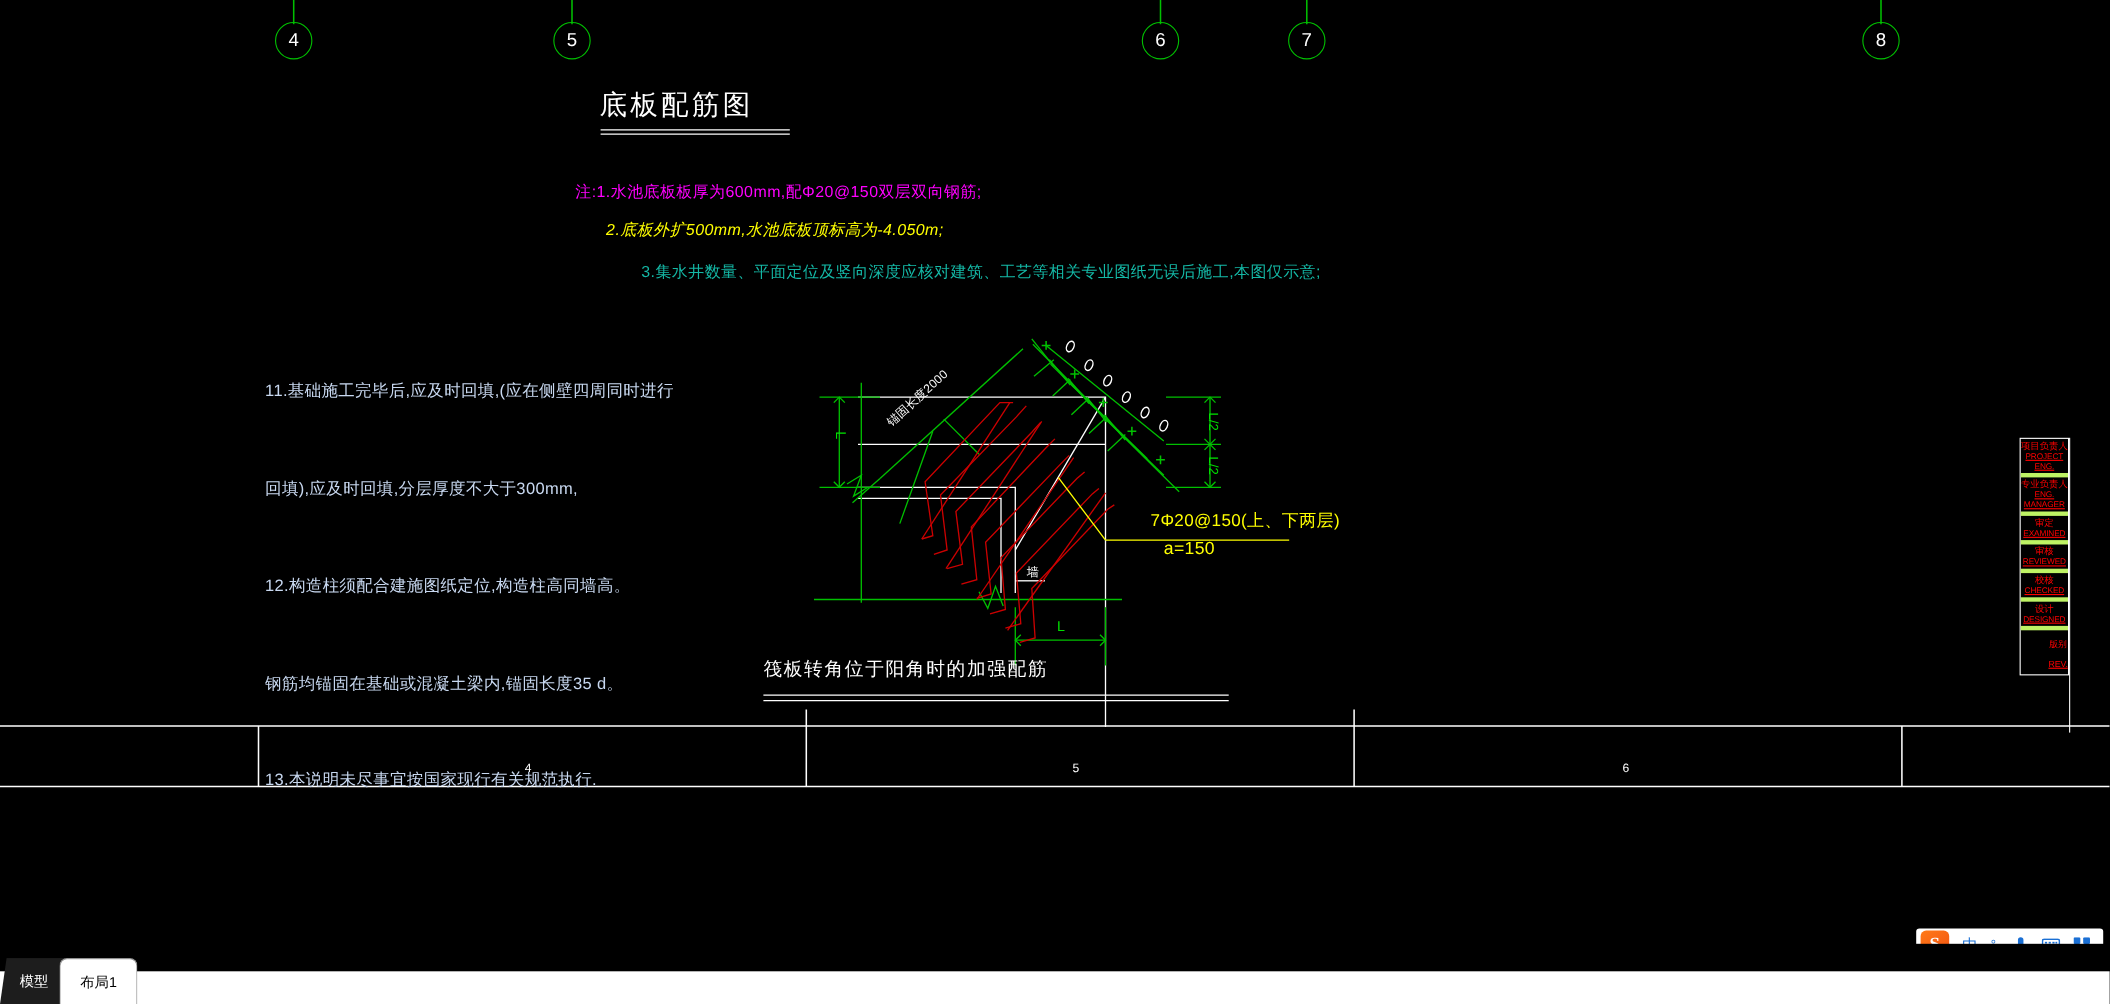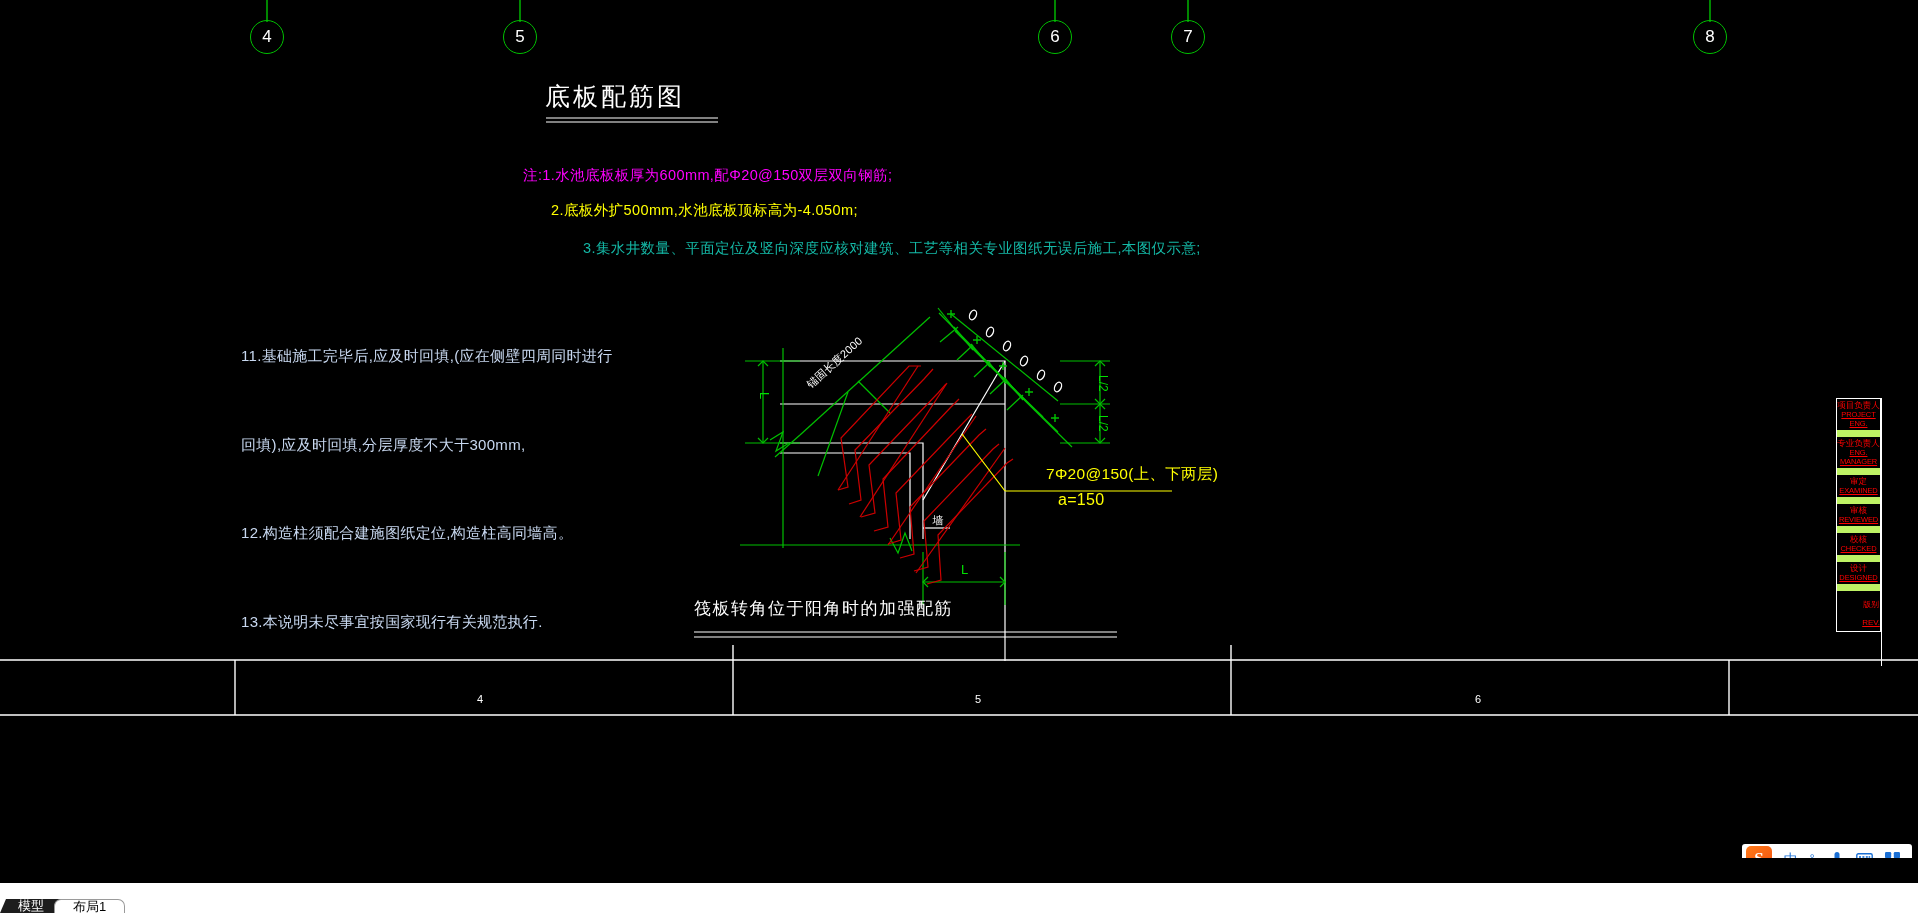--- a/index.html
+++ b/index.html
@@ -18,21 +18,21 @@
 
   
   .cad-text { position:absolute; white-space:pre; line-height:1.0; }
 
   .title-main {
     left:545px; top:84px;
     font-size:25px; color:#ffffff;
     letter-spacing:3px;
   }
   .note-1 { left:523px; top:168px; font-size:14.5px; color:#ff00ff; letter-spacing:.4px; }
-  .note-2 { left:551px; top:203px; font-size:14.5px; color:#ffff00; letter-spacing:.4px; }
+  .note-2 { left:551px; top:203px; font-size:14.5px; color:#ffff00; letter-spacing:.4px;font-style:italic; }
   .note-3 { left:583px; top:241px; font-size:14.5px; color:#14b8a6; letter-spacing:.4px; }
 
   .leftnote {
     left:241px; top:282px;
     font-size:15px; color:#c8d8f0;
     line-height:29.5px;
     letter-spacing:.3px;
   }
 
   .fig-caption {
@@ -78,21 +78,21 @@
     position:absolute; color:#ffffff; font-size:11px;
     transform:translateX(-50%);
   }
 
   
   #titleblock {
     position:absolute; left:1836px; top:398px;
     width:45px; border:1px solid #ffffff;
   }
   #titleblock .tb-row {
-    border-bottom:7px solid #bef264;
+    border-bottom:4px solid #bef264;
     padding:1px 0 2px;
     text-align:center;
   }
   #titleblock .tb-row:last-child { border-bottom:none; }
   #titleblock .cn { color:#ff0000; font-size:8.5px; line-height:10px; display:block; }
   #titleblock .en { color:#ff0000; font-size:7.5px; line-height:9px; display:block;
                     letter-spacing:-.1px;text-decoration:underline; }
   #titleblock .tb-row.inline { padding:2px 0;margin-left:25px; }
   #titleblock .tb-row.inline .cn,
   #titleblock .tb-row.inline .en { display:inline; font-size:8px; }
@@ -101,21 +101,21 @@
   
   #statusstrip {
     position:absolute; left:0; bottom:0; width:1918px; height:30px;
     background:#ffffff;
   }
   #tabs {
     position:absolute; left:0; bottom:0; height:30px;
     display:flex; align-items:flex-end;
   }
   .tab {
-    height:14px; padding:0 18px;
+    height:42px; padding:0 18px;
     display:flex; align-items:center;
     font-size:13px; color:#000;
     position:relative;
   }
   .tab.model {
     background:#1d1d1d; color:#ffffff;
     clip-path:polygon(6px 0,100% 0,100% 100%,0 100%);
   }
   .tab.layout {
     background:#ffffff; color:#000;
@@ -320,20 +320,21 @@
     <div class="cad-text title-main">底板配筋图</div>
 
     <div class="cad-text note-1">注:1.水池底板板厚为600mm,配Φ20@150双层双向钢筋;</div>
     <div class="cad-text note-2">2.底板外扩500mm,水池底板顶标高为-4.050m;</div>
     <div class="cad-text note-3">3.集水井数量、平面定位及竖向深度应核对建筑、工艺等相关专业图纸无误后施工,本图仅示意;</div>
 
     <div class="cad-text leftnote">
       <div>11.基础施工完毕后,应及时回填,(应在侧壁四周同时进行</div>
       <div>回填),应及时回填,分层厚度不大于300mm,</div>
       <div>12.构造柱须配合建施图纸定位,构造柱高同墙高。</div>
+      <div>钢筋均锚固在基础或混凝土梁内,锚固长度35 d。</div>
       <div>13.本说明未尽事宜按国家现行有关规范执行.</div>
     </div>
 
     <div class="cad-text rebar-call">7Φ20@150(上、下两层)</div>
     <div class="cad-text rebar-spacing">a=150</div>
     <div class="cad-text anchor-len">锚固长度2000</div>
     <div class="cad-text wall-lbl">墙</div>
     <div class="cad-text dim-L-left">L</div>
     <div class="cad-text dim-L-bot">L</div>
     <div class="cad-text dim-L2-a">L/2</div>

